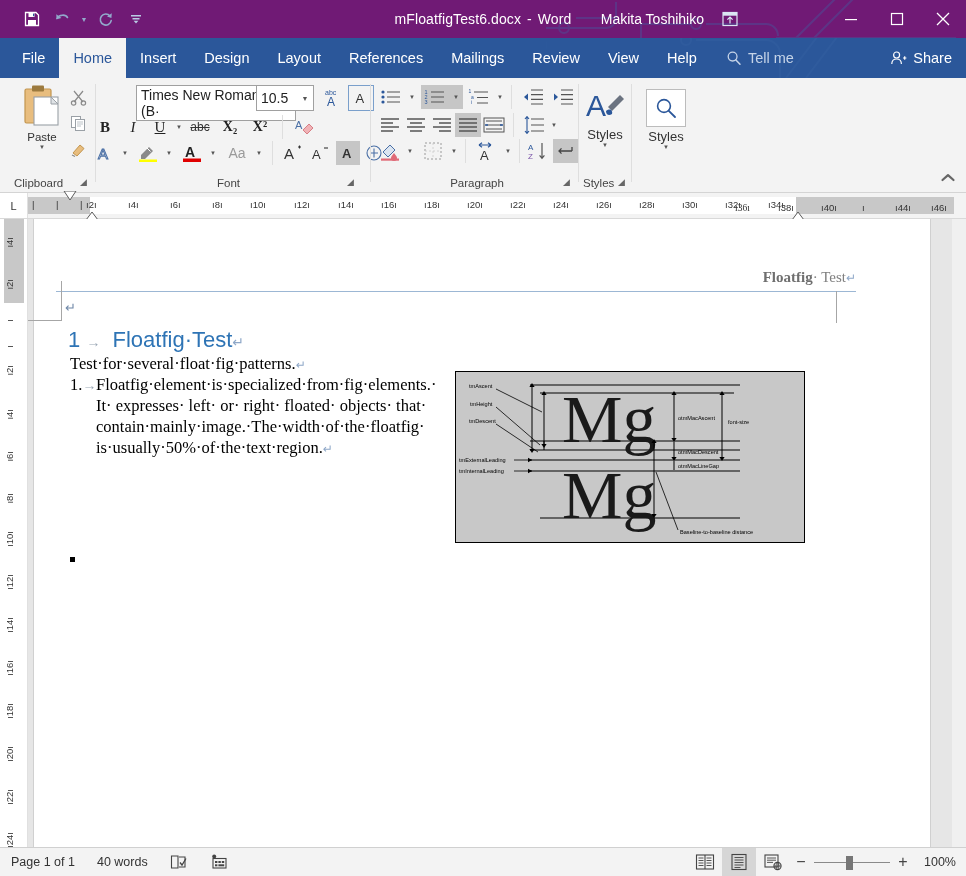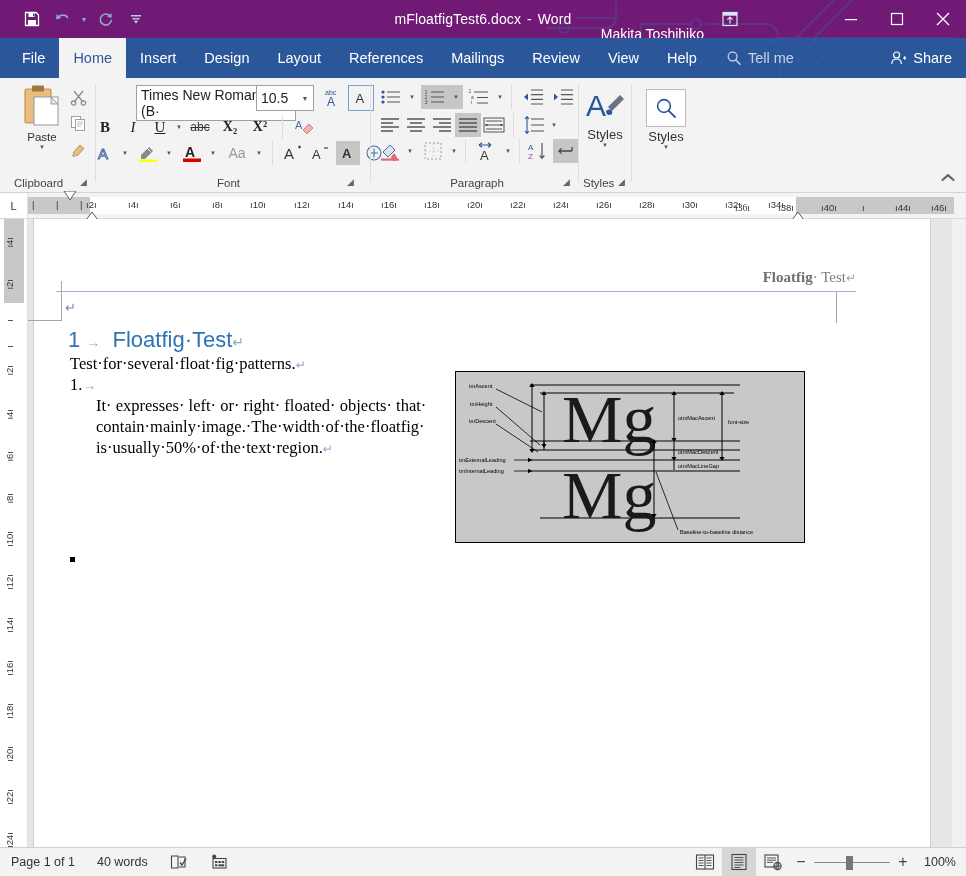--- a/index.html
+++ b/index.html
@@ -30,21 +30,21 @@
   .qat-btn svg { display: block; }
   .qat-caret { width: 12px; height: 28px; display:flex; align-items:center; justify-content:center; color:#92a9cb; font-size:7px; }
   .title-text {
     position: absolute; left: 0; top: 0; width: 966px; height: 38px;
     display: flex; align-items: center; justify-content: center;
     color: #ffffff; font-size: 14px; letter-spacing: .1px;
     pointer-events: none;
   }
   .title-text span.sep { padding: 0 6px; }
   .user-name {
-    position: absolute; top: 15px; right: 262px; height: 38px;
+    position: absolute; top: 0; right: 262px; height: 38px;
     display: flex; align-items: center; color: #ffffff; font-size: 14px;
   }
   .ribbon-display {
     position: absolute; top: 0; right: 218px; height: 38px; width: 36px;
     display: flex; align-items: center; justify-content: center; color: #dce6f3;
   }
   .wincontrols { position: absolute; top: 0; right: 0; height: 38px; display: flex; }
   .wc { width: 46px; height: 38px; display: flex; align-items: center; justify-content: center; color: #ffffff; }
 
   
@@ -753,20 +753,21 @@
         <span style="margin-left:6px;">Floatfig·Test</span><span style="font-size:14px; color:#8fa8c8;">↵</span>
       </div>
 
       <div class="body-para" style="left:36px; top:135px; font-size:16.5px; white-space:nowrap;">
         <span>Test·for·several·float·fig·patterns.</span><span class="pilcrow">↵</span>
       </div>
 
       <div class="body-para" style="left:36px; top:156px; font-size:16.5px; white-space:nowrap;">
         <span>1.</span><span class="arrowtab">→</span>
       </div>
+      <div class="body-para" style="left:62px; top:156px; font-size:16.5px; white-space:nowrap;">Floatfig·element·is·specialized·from·fig·elements.·</div>
       <div class="body-para" style="left:62px; top:177px; font-size:16.5px; white-space:nowrap;">It· expresses· left· or· right· floated· objects· that·</div>
       <div class="body-para" style="left:62px; top:198px; font-size:16.5px; white-space:nowrap;">contain·mainly·image.·The·width·of·the·floatfig·</div>
       <div class="body-para" style="left:62px; top:219px; font-size:16.5px; white-space:nowrap;">
         <span>is·usually·50%·of·the·text·region.</span><span class="pilcrow">↵</span>
       </div>
 
       <div class="fig">
         <svg width="348" height="170" viewBox="0 0 348 170">
           <rect x="0" y="0" width="348" height="170" fill="#c8c8c8"></rect>
 

